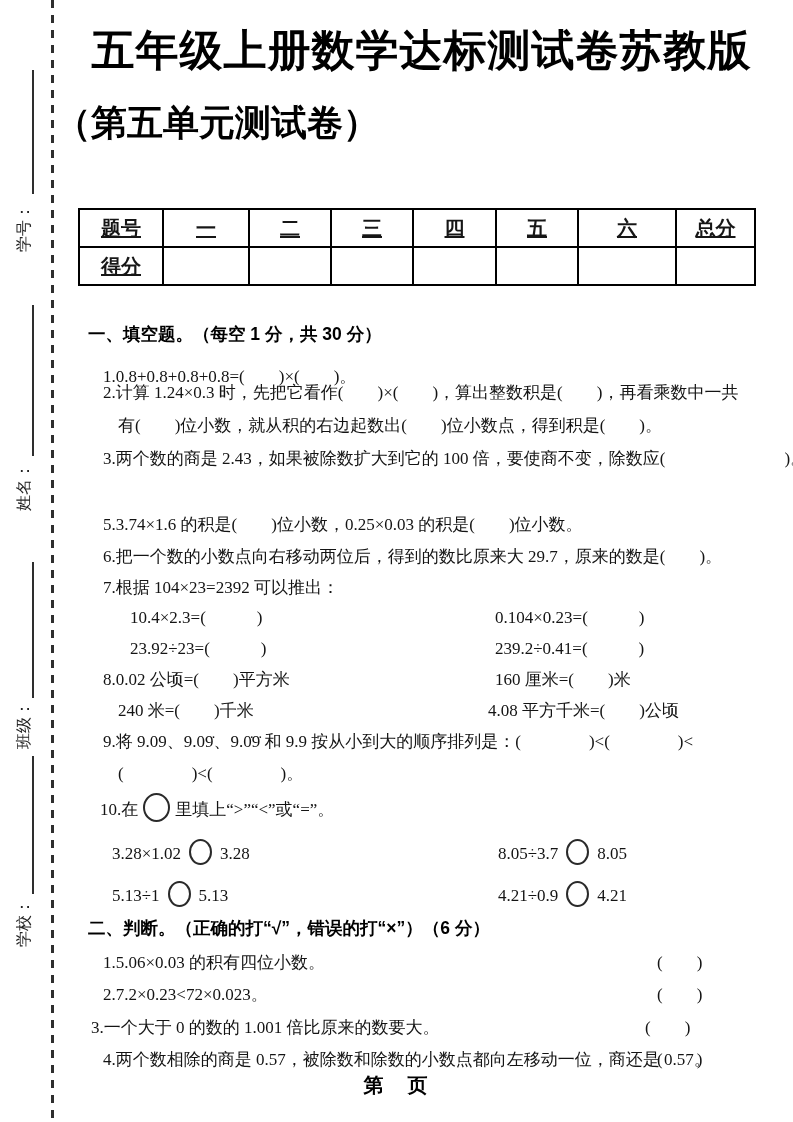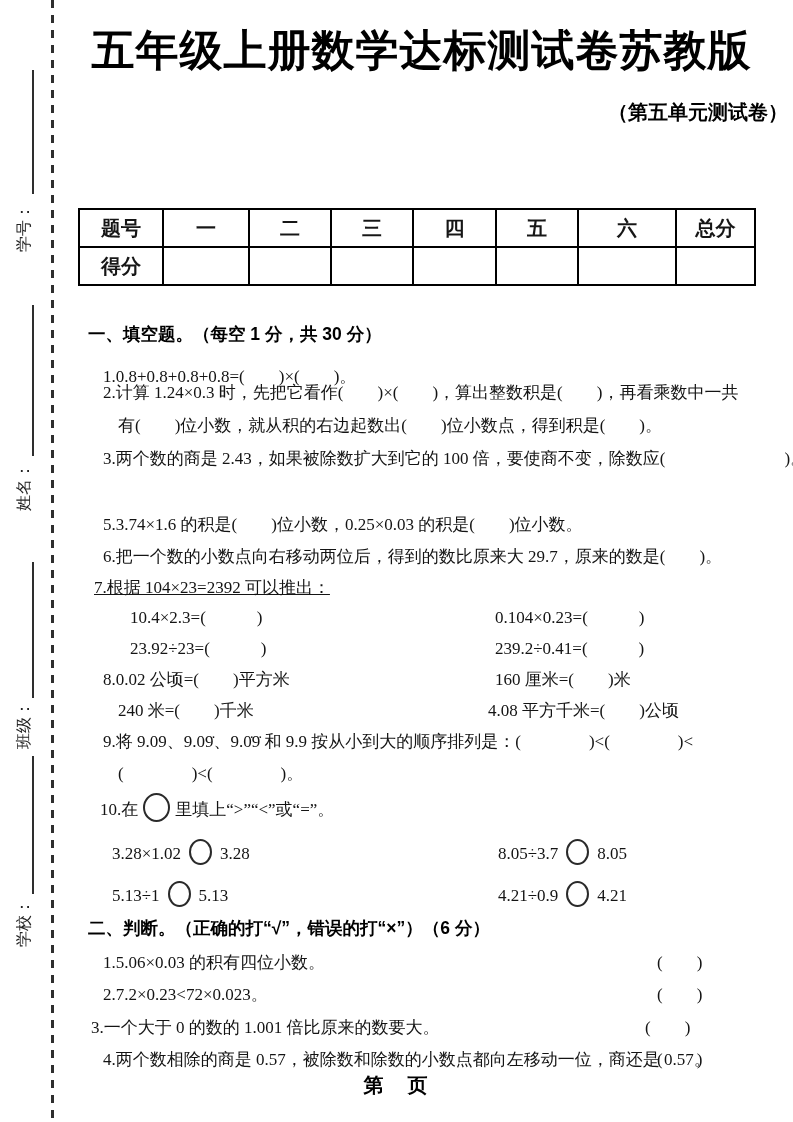--- a/index.html
+++ b/index.html
@@ -10,27 +10,27 @@
   .cut-line{position:absolute;left:51px;top:0;height:1122px;width:3px;
             background:repeating-linear-gradient(to bottom,#2e2e2e 0 8px,transparent 8px 15px);}
   .side-line{position:absolute;left:32px;width:2px;background:#2e2e2e;}
   .side-label{position:absolute;left:-11px;width:70px;height:32px;line-height:32px;text-align:center;
               transform:rotate(-90deg);font-size:16px;color:#222;
               font-family:"Liberation Serif","DejaVu Serif",serif;}
 
   .title{position:absolute;left:55px;right:5px;top:22px;text-align:center;
          font-size:43px;font-weight:bold;letter-spacing:1px;
          font-family:"Liberation Sans","DejaVu Sans",sans-serif;color:#000;}
-  .subtitle{position:absolute;left:55px;right:5px;top:99px;text-align:right;
-            font-size:20px;font-weight:bold;
+  .subtitle{position:absolute;left:55px;right:5px;top:99px;text-align:left;
+            font-size:36px;font-weight:bold;
             font-family:"Liberation Sans","DejaVu Sans",sans-serif;color:#000;}
 
   table.score{position:absolute;left:78px;top:208px;border-collapse:collapse;table-layout:fixed;}
   table.score th,table.score td{border:2px solid #000;height:36px;padding:0;text-align:center;
-            font-size:20px;font-weight:600;font-family:"Liberation Serif","DejaVu Serif",serif;}
+            font-size:20px;font-weight:600;font-family:"Liberation Serif","DejaVu Serif",serif;text-decoration:underline;}
 
   .line{position:absolute;white-space:nowrap;font-size:17px;line-height:22px;color:#141414;margin-top:36px;}
   .sec-head{font-weight:bold;font-size:17.5px;
             font-family:"Liberation Sans","DejaVu Sans",sans-serif;color:#000;}
   .pos{position:absolute;white-space:nowrap;}
 
   .circle{display:inline-block;width:19px;height:22px;border:2px solid #2a2a2a;border-radius:50%;
           vertical-align:-6px;margin:0 8px;}
   .circle.big{width:23px;height:25px;margin:0 5px;vertical-align:-7px;}
 
@@ -98,21 +98,21 @@
   <div class="line sec-head" style="left:88px;top:287px;">一、填空题。（每空 1 分，共 30 分）</div>
 
   <div class="line" style="left:103px;top:330px;">1.0.8+0.8+0.8+0.8=(　　)×(　　)。</div>
 
   <div class="line" style="left:103px;top:346px;">2.计算 1.24×0.3 时，先把它看作(　　)×(　　)，算出整数积是(　　)，再看乘数中一共</div>
   <div class="line" style="left:118px;top:379px;">有(　　)位小数，就从积的右边起数出(　　)位小数点，得到积是(　　)。</div>
 
   <div class="line" style="left:103px;top:412px;">3.两个数的商是 2.43，如果被除数扩大到它的 100 倍，要使商不变，除数应(　　　　　　　)。</div>
   <div class="line" style="left:103px;top:478px;">5.3.74×1.6 的积是(　　)位小数，0.25×0.03 的积是(　　)位小数。</div>
   <div class="line" style="left:103px;top:510px;">6.把一个数的小数点向右移动两位后，得到的数比原来大 29.7，原来的数是(　　)。</div>
-  <div class="line" style="left:94px;top:541px;text-decoration:underline;">7.根据 104×23=2392 可以推出：</div>
+  <div class="line" style="left:103px;top:541px;">7.根据 104×23=2392 可以推出：</div>
 
   <div class="line" style="left:0;top:571px;width:793px;">
     <span class="pos" style="left:130px;">10.4×2.3=(　　　)</span>
     <span class="pos" style="left:495px;">0.104×0.23=(　　　)</span>
   </div>
   <div class="line" style="left:0;top:602px;width:793px;">
     <span class="pos" style="left:130px;">23.92÷23=(　　　)</span>
     <span class="pos" style="left:495px;">239.2÷0.41=(　　　)</span>
   </div>
 

